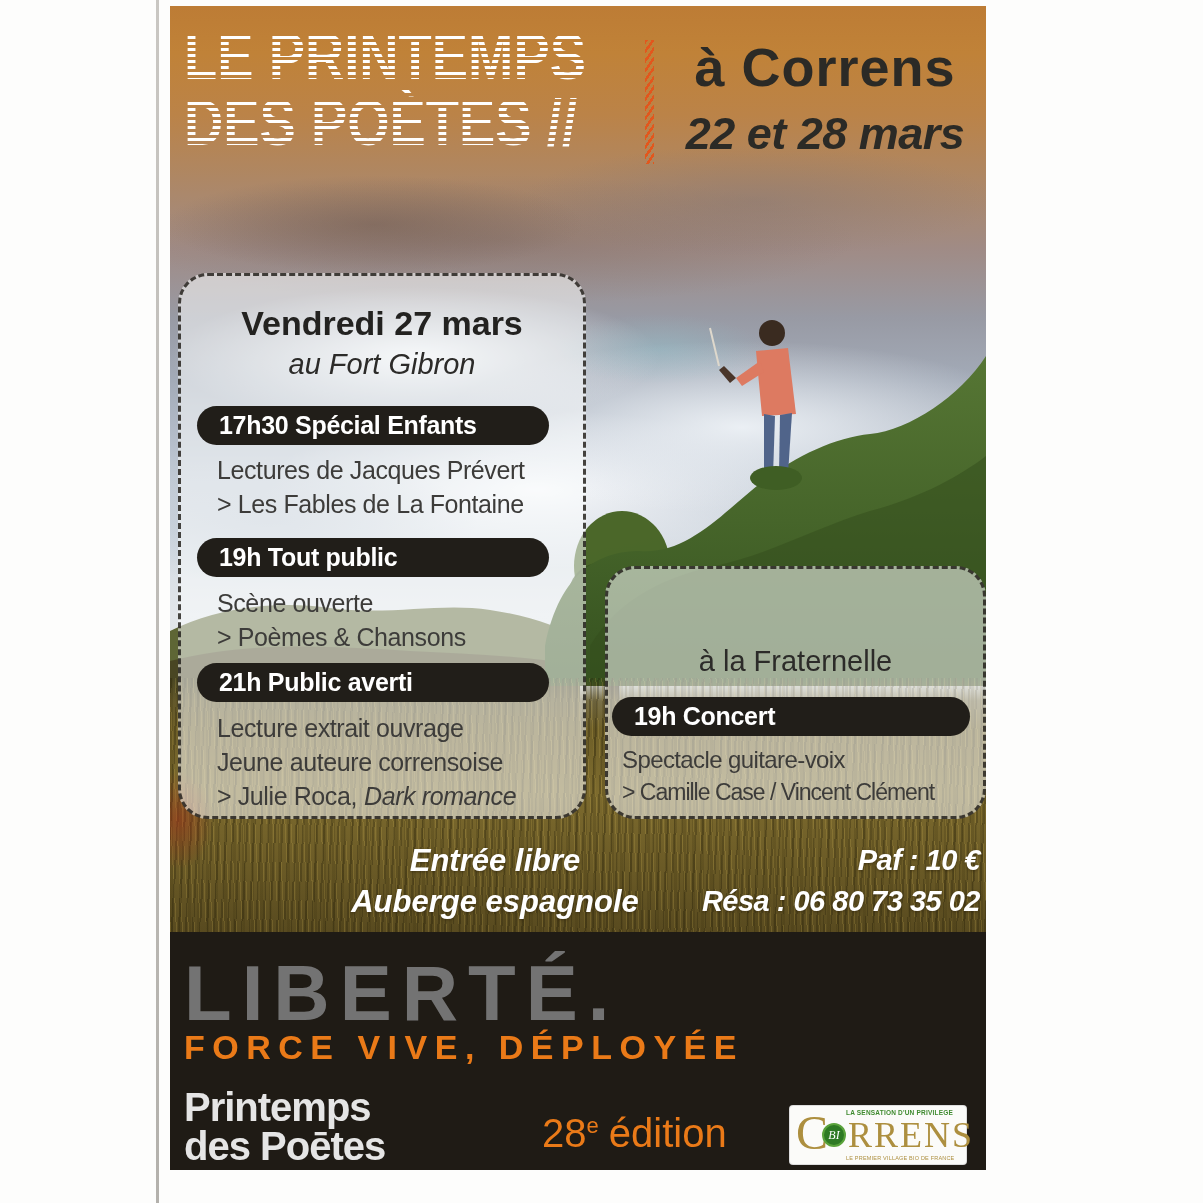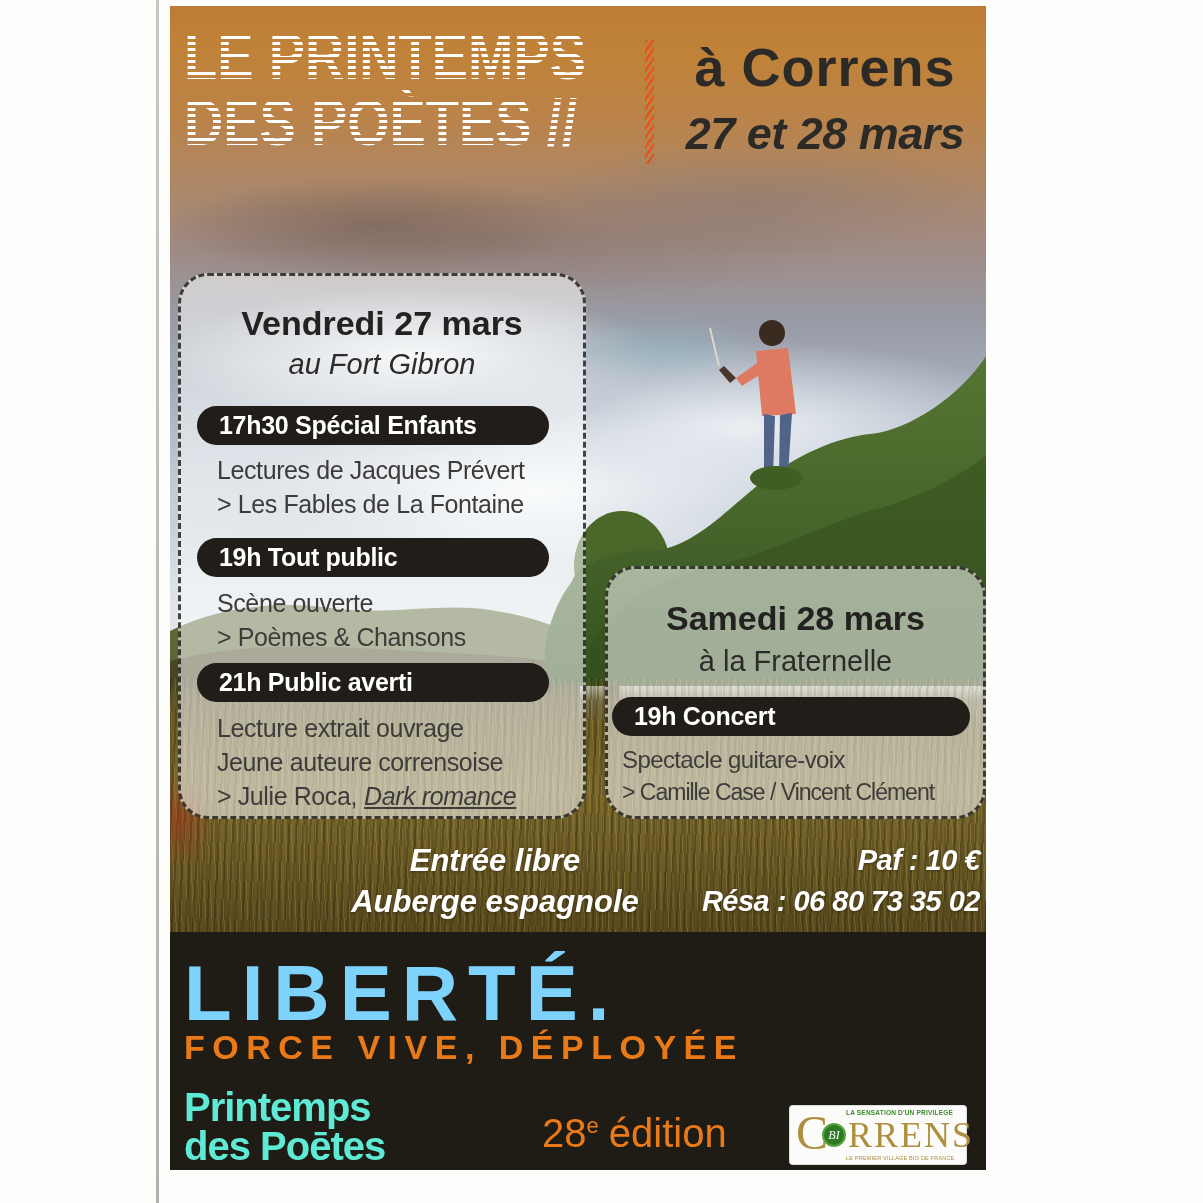--- a/index.html
+++ b/index.html
@@ -53,37 +53,37 @@
   .panel{position:absolute;background:rgba(252,253,254,.55);
          border:3px dashed rgba(38,35,30,.85);border-radius:30px;}
   .panel-left{left:8px;top:267px;width:402px;height:540px;}
   .panel-right{left:435px;top:560px;width:375px;height:247px;}
   .abs{position:absolute;}
   .day-title{left:0;width:100%;text-align:center;font-size:34px;font-weight:700;color:#232220;}
   .venue{left:0;width:100%;text-align:center;font-size:29px;color:#2c2b29;}
   .pill{background:#211e19;color:#ffffff;border-radius:22px;height:39px;line-height:39px;
         font-size:25px;font-weight:700;padding-left:22px;letter-spacing:-0.3px;}
   .evt{font-size:25px;letter-spacing:-0.4px;line-height:34px;color:#3d3c3a;}
-  .evt em{font-style:italic;margin-left:7px;text-decoration:underline;}
+  .evt em{font-style:italic;margin-left:7px;}
   .panel-right .evt{font-size:24px;letter-spacing:-0.6px;line-height:33px;}
   .panel-right .tight{font-size:23px;letter-spacing:-1px;}
 
   
   .info{position:absolute;color:#ffffff;font-weight:700;font-style:italic;
         text-shadow:0 1px 3px rgba(40,30,10,.55);}
   .info-left{left:150px;top:834px;width:350px;text-align:center;font-size:31px;line-height:41px;}
   .info-right{right:6px;top:834px;text-align:right;font-size:29px;line-height:41px;letter-spacing:-0.5px;}
 
   
   .band{position:absolute;left:0;top:926px;width:816px;height:238px;background:#1f1b15;}
   .band-headline{position:absolute;left:14px;top:16px;font-size:78px;font-weight:700;
-        letter-spacing:10px;color:#7dd3fc;white-space:nowrap;}
+        letter-spacing:10px;color:#737373;white-space:nowrap;}
   .band-subline{position:absolute;left:14px;top:96px;font-size:34px;font-weight:700;
         letter-spacing:7.5px;color:#ea7a18;white-space:nowrap;}
-  .pdp-logo{position:absolute;left:14px;bottom:4px;color:#5eead4;font-weight:700;
+  .pdp-logo{position:absolute;left:14px;bottom:4px;color:#e5e5e5;font-weight:700;
         font-size:40px;line-height:39px;letter-spacing:-1px;}
   .edition{position:absolute;left:372px;bottom:14px;font-size:40px;font-weight:400;color:#ea7a18;}
   .edition sup{font-size:22px;}
   .edition .word{margin-left:10px;}
 
   .correns{position:absolute;right:20px;bottom:6px;width:176px;height:58px;background:#fbfbf9;
         border-radius:3px;box-shadow:0 0 0 1px #dddddd;}
   .correns-top{position:absolute;top:3px;left:56px;font-size:6.5px;font-weight:700;color:#3e8a2e;
         letter-spacing:.2px;white-space:nowrap;}
   .correns-main{position:absolute;left:6px;top:5px;display:flex;align-items:flex-end;
@@ -140,21 +140,21 @@
 
     <div class="grass"></div>
 
     <div class="title striped">
       <span>LE PRINTEMPS</span>
       <span>DES POÈTES //</span>
     </div>
     <div class="divider"></div>
     <div class="loc-block">
       <div class="loc-title">à Correns</div>
-      <div class="loc-dates">27 et 28 mars</div>
+      <div class="loc-dates">22 et 28 mars</div>
     </div>
 
     <div class="panel panel-left">
       <div class="abs day-title" style="top:28px;">Vendredi 27 mars</div>
       <div class="abs venue" style="top:72px;font-style:italic;">au Fort Gibron</div>
 
       <div class="abs pill" style="top:130px;left:16px;width:330px;">17h30 Spécial Enfants</div>
       <div class="abs evt" style="top:177px;left:36px;">
         <div>Lectures de Jacques Prévert</div>
         <div>&gt; Les Fables de La Fontaine</div>
@@ -168,21 +168,20 @@
 
       <div class="abs pill" style="top:387px;left:16px;width:330px;">21h Public averti</div>
       <div class="abs evt" style="top:435px;left:36px;">
         <div>Lecture extrait ouvrage</div>
         <div>Jeune auteure corrensoise</div>
         <div><span>&gt; Julie Roca,</span><em>Dark romance</em></div>
       </div>
     </div>
 
     <div class="panel panel-right">
-      <div class="abs day-title" style="top:30px;">Samedi 28 mars</div>
       <div class="abs venue" style="top:76px;">à la Fraternelle</div>
       <div class="abs pill" style="top:128px;left:4px;width:336px;">19h Concert</div>
       <div class="abs evt" style="top:174px;left:14px;">
         <div>Spectacle guitare-voix</div>
         <div class="tight">&gt; Camille Case / Vincent Clément</div>
       </div>
     </div>
 
     <div class="info info-left">
       <div>Entrée libre</div>

